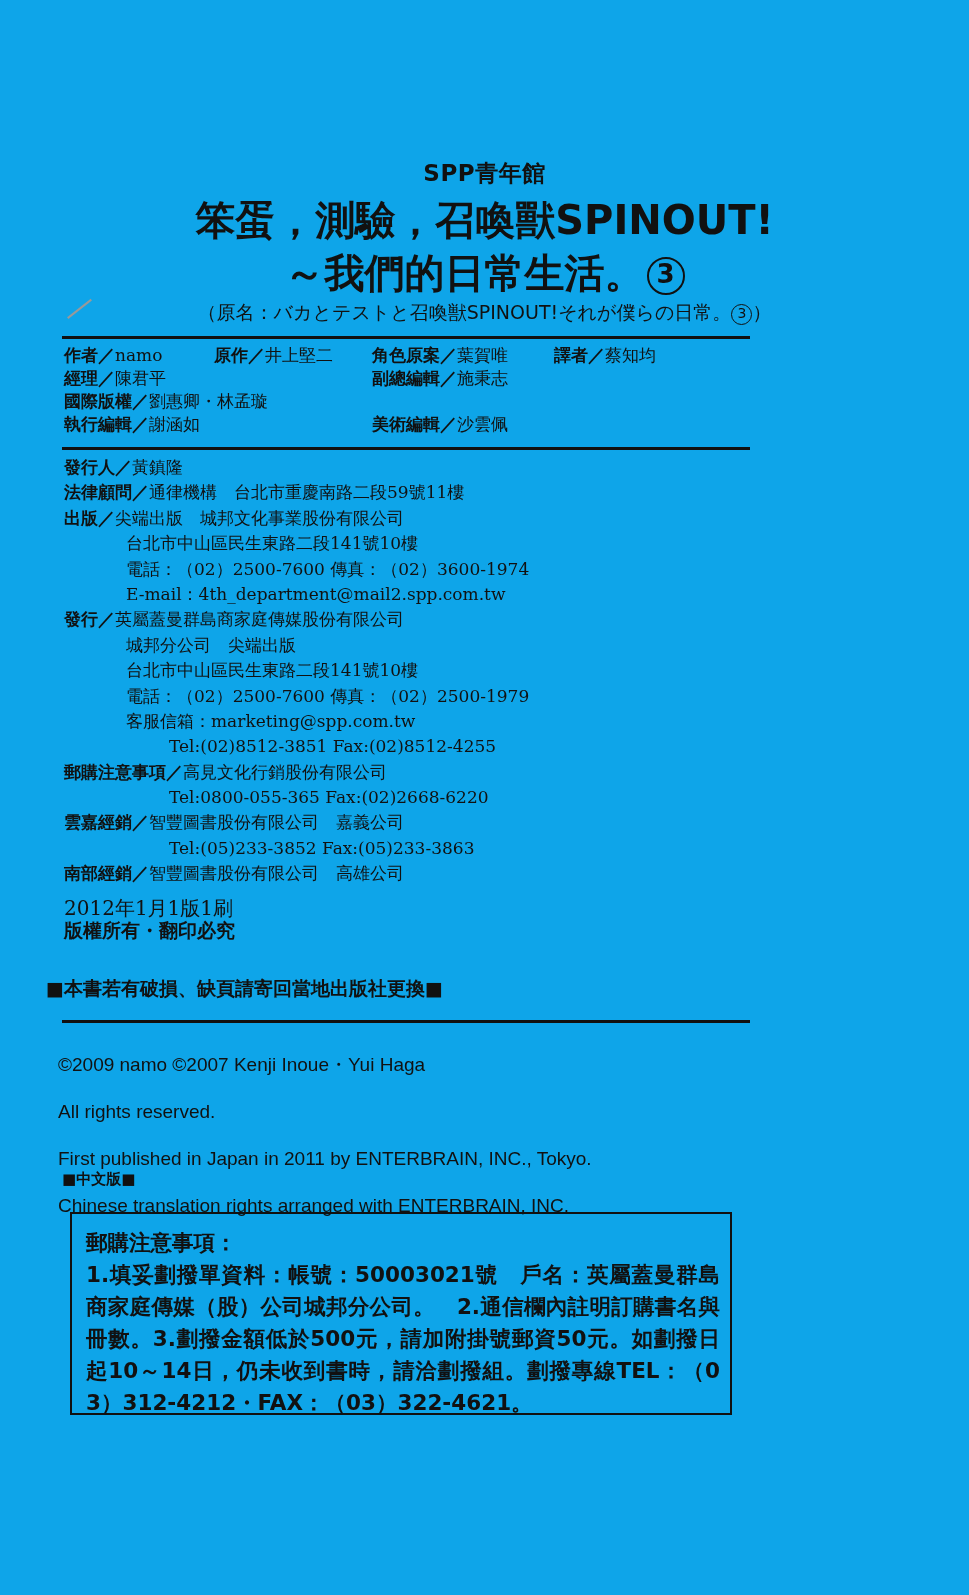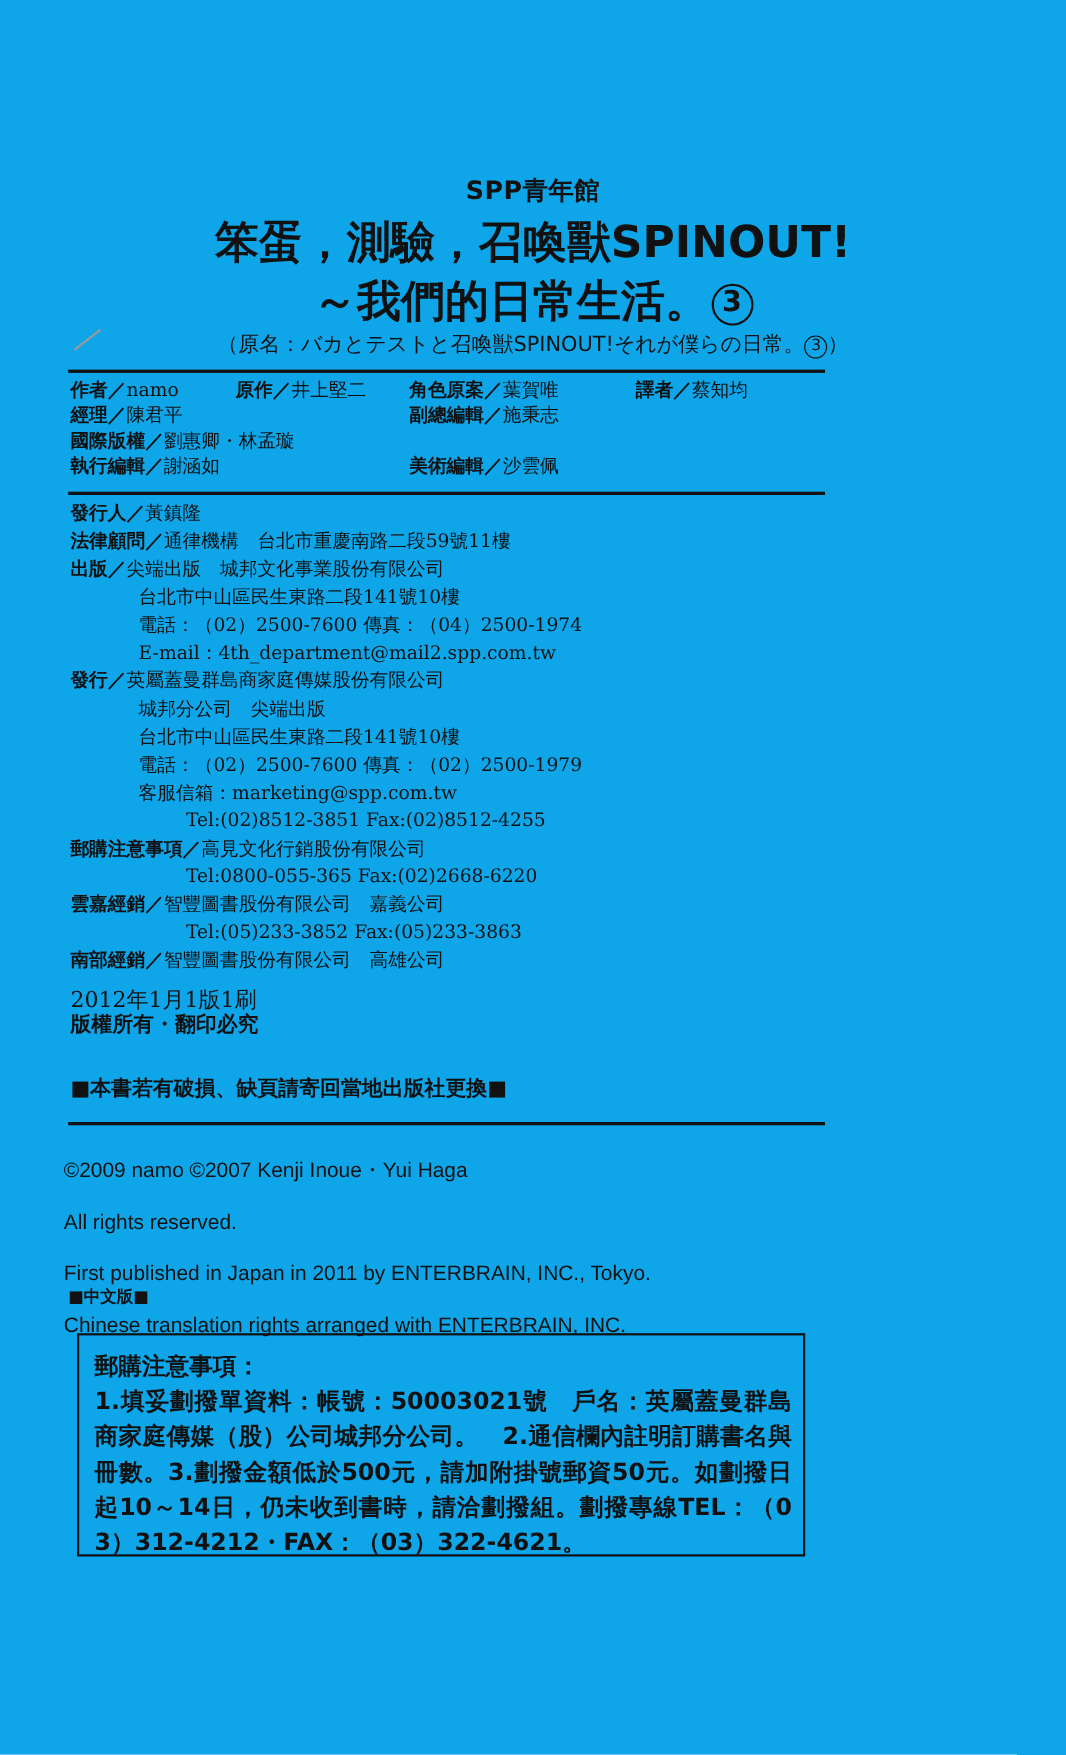--- a/index.html
+++ b/index.html
@@ -122,21 +122,21 @@
   .credit-cell .k {
     font-weight: bold;
   }
   .credit-cell .v {
     font-family: "DejaVu Serif", "Liberation Serif", serif;
     font-weight: normal;
   }
   .col-a { left: 0px; }
   .col-b { left: 150px; }
   .col-c { left: 308px; }
-  .col-d { left: 514px; }
+  .col-d { left: 490px; }
 
   
   .pub {
     position: absolute;
     top: 455px; left: 64px;
     width: 700px;
     font-size: 17px;
     line-height: 25.4px;
   }
   .pub-line {
@@ -160,21 +160,21 @@
   }
   .rights-1 {
     position: absolute;
     top: 918px; left: 64px;
     font-size: 19px;
     font-weight: bold;
     white-space: nowrap;
   }
   .rights-2 {
     position: absolute;
-    top: 976px; left: 64px;
+    top: 976px; left: 46px;
     font-size: 19px;
     font-weight: bold;
     white-space: nowrap;
   }
 
   
   .eng {
     position: absolute;
     top: 1032px; left: 58px;
     width: 700px;
@@ -256,21 +256,21 @@
     </div>
   </div>
 
   <div class="rule rule-2"></div>
 
   <div class="pub">
     <div class="pub-line"><span class="k">發行人／</span><span class="v">黃鎮隆</span></div>
     <div class="pub-line"><span class="k">法律顧問／</span><span class="v">通律機構　台北市重慶南路二段59號11樓</span></div>
     <div class="pub-line"><span class="k">出版／</span><span class="v">尖端出版　城邦文化事業股份有限公司</span></div>
     <div class="pub-line indent-1"><span class="v">台北市中山區民生東路二段141號10樓</span></div>
-    <div class="pub-line indent-1"><span class="v">電話：（02）2500-7600 傳真：（04）2500-1974</span></div>
+    <div class="pub-line indent-1"><span class="v">電話：（02）2500-7600 傳真：（02）3600-1974</span></div>
     <div class="pub-line indent-1"><span class="v">E-mail：4th_department@mail2.spp.com.tw</span></div>
     <div class="pub-line"><span class="k">發行／</span><span class="v">英屬蓋曼群島商家庭傳媒股份有限公司</span></div>
     <div class="pub-line indent-1"><span class="v">城邦分公司　尖端出版</span></div>
     <div class="pub-line indent-1"><span class="v">台北市中山區民生東路二段141號10樓</span></div>
     <div class="pub-line indent-1"><span class="v">電話：（02）2500-7600 傳真：（02）2500-1979</span></div>
     <div class="pub-line indent-1"><span class="v">客服信箱：marketing@spp.com.tw</span></div>
     <div class="pub-line indent-2"><span class="v">Tel:(02)8512-3851 Fax:(02)8512-4255</span></div>
     <div class="pub-line"><span class="k">郵購注意事項／</span><span class="v">高見文化行銷股份有限公司</span></div>
     <div class="pub-line indent-2"><span class="v">Tel:0800-055-365  Fax:(02)2668-6220</span></div>
     <div class="pub-line"><span class="k">雲嘉經銷／</span><span class="v">智豐圖書股份有限公司　嘉義公司</span></div>

